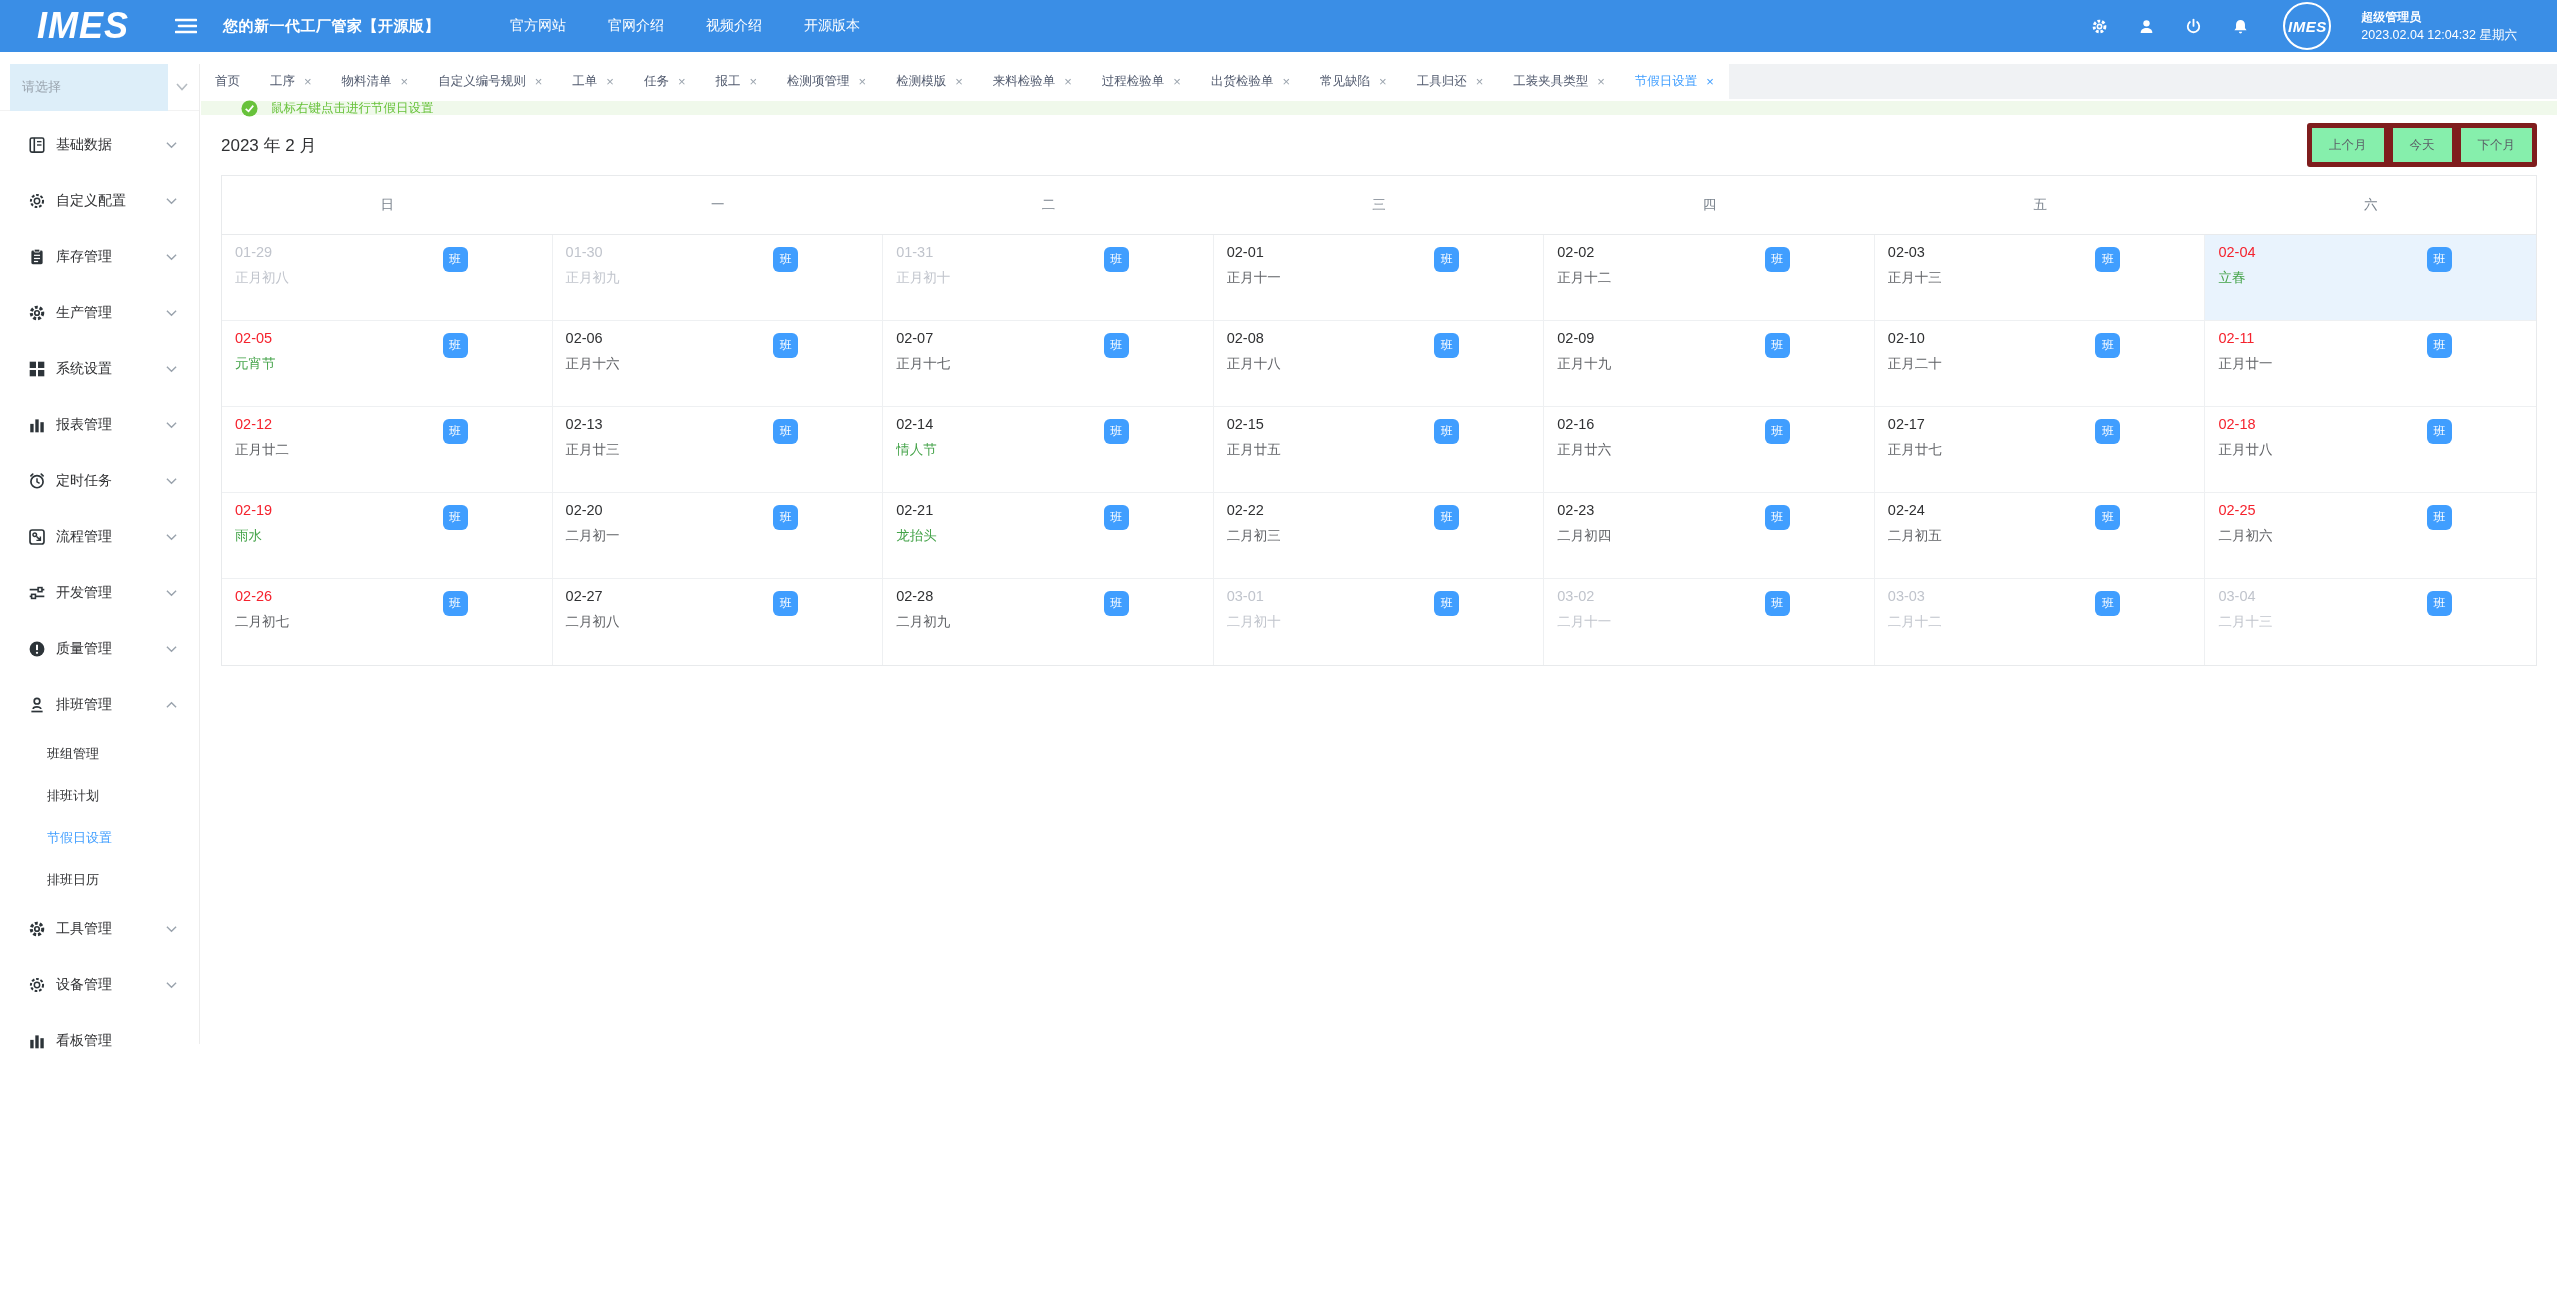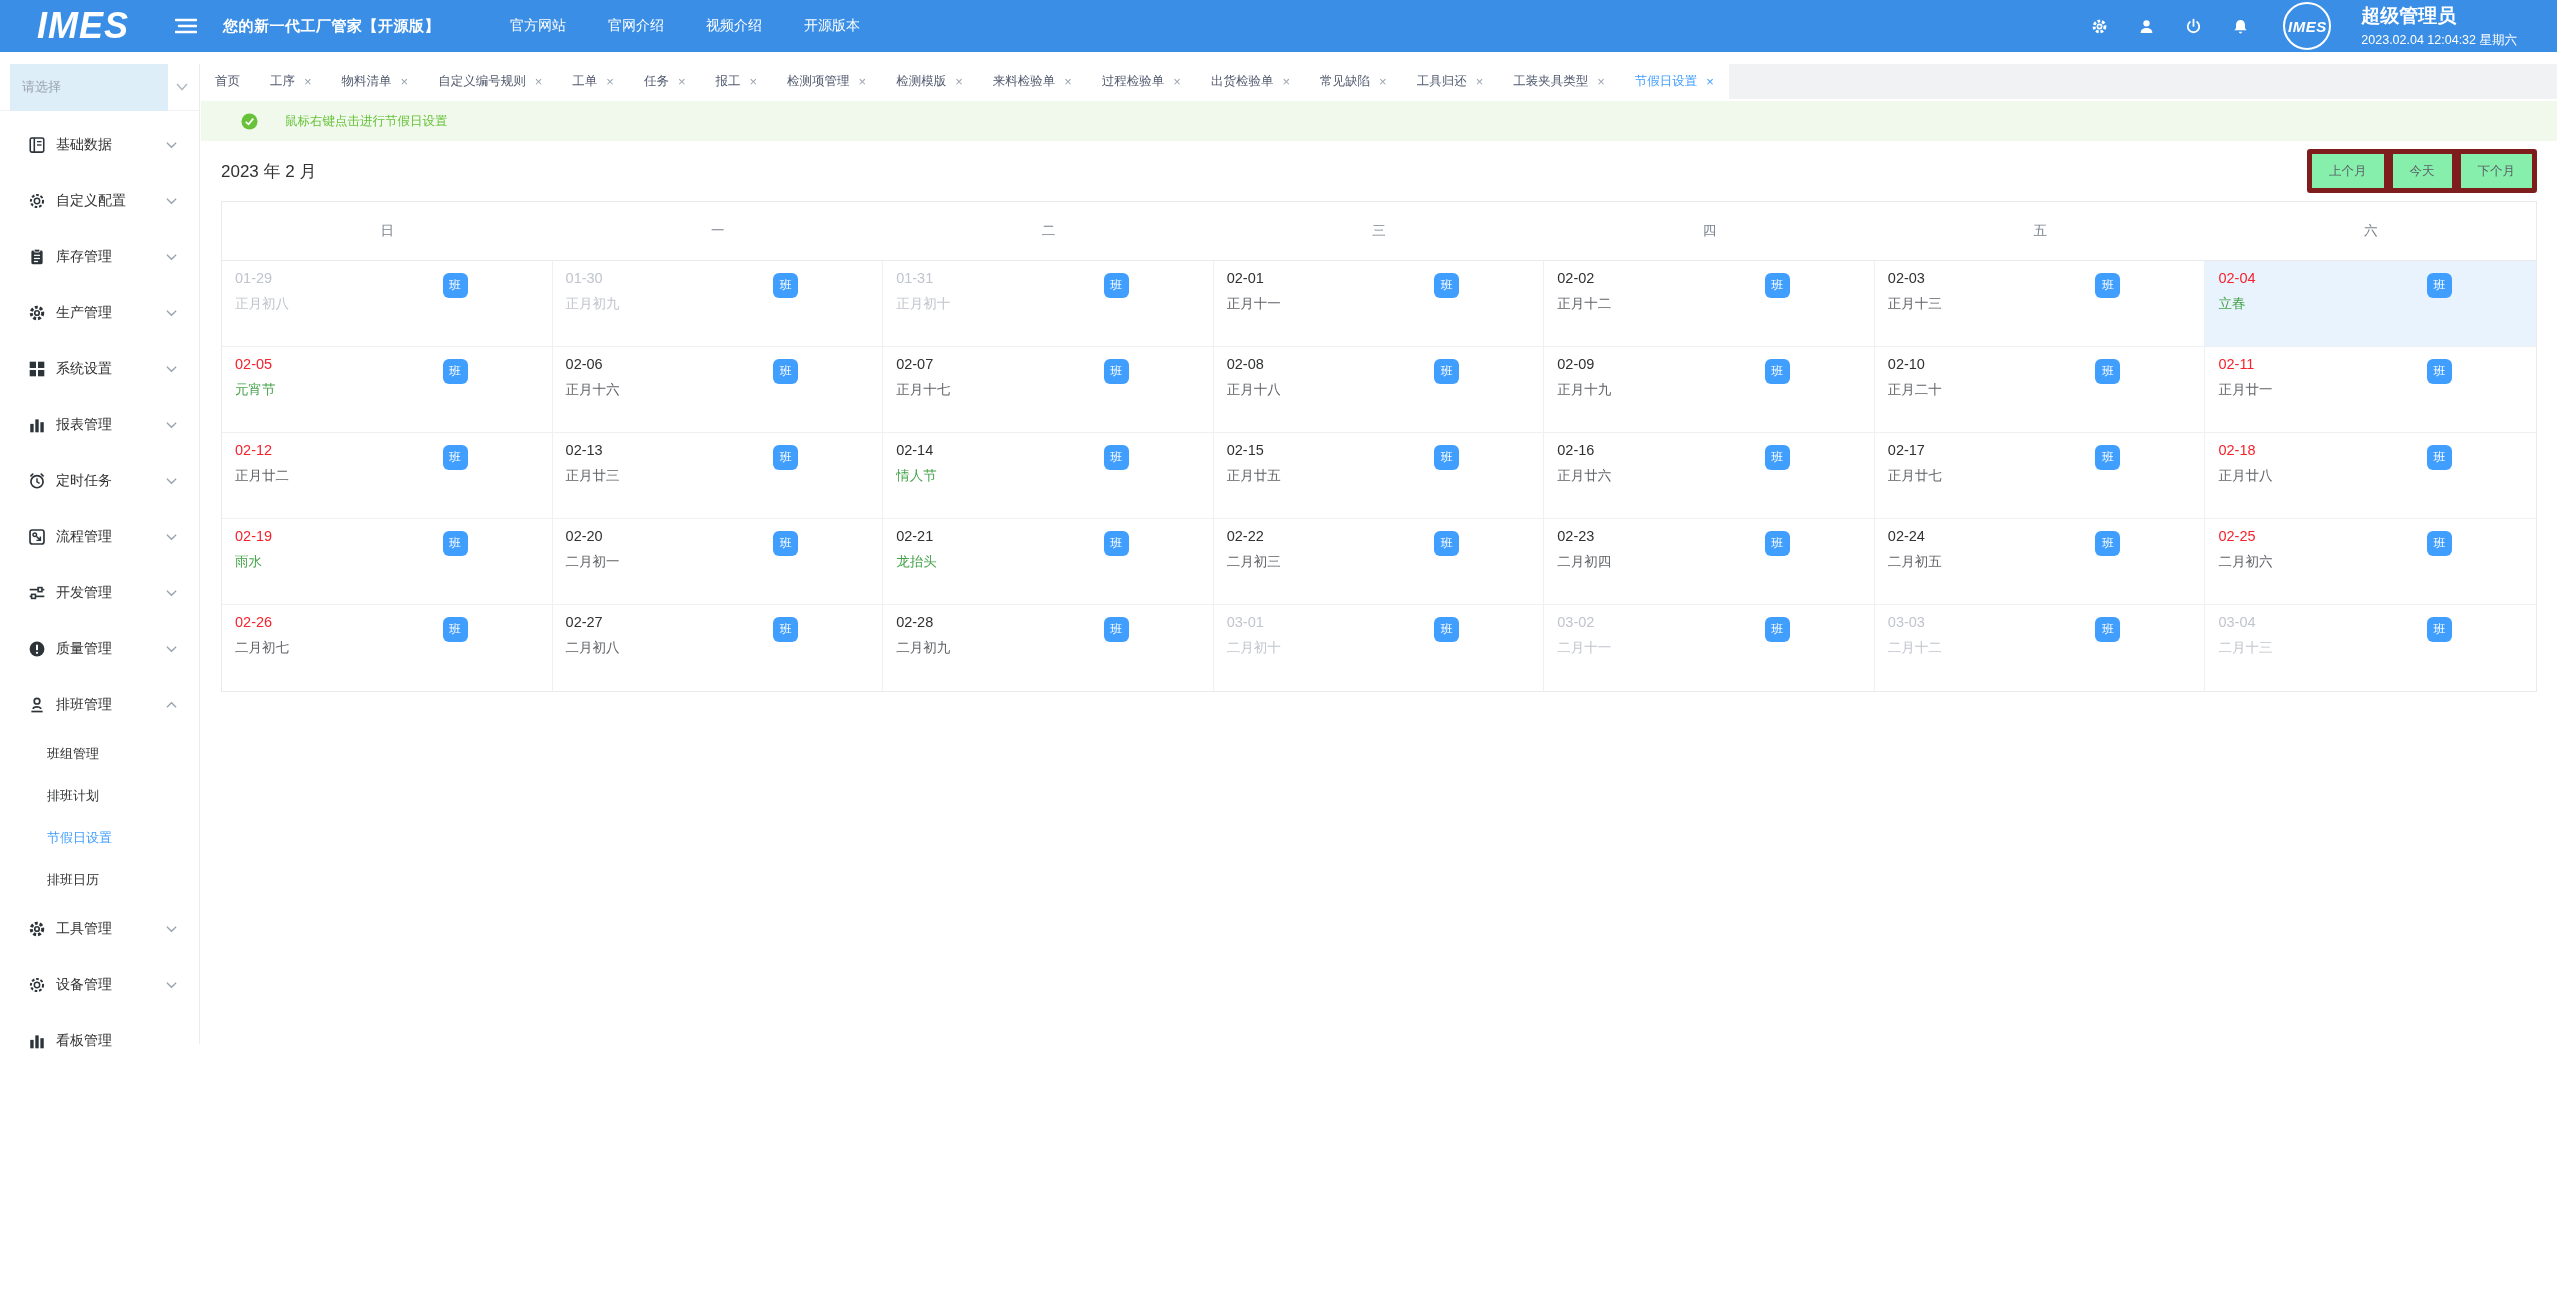--- a/index.html
+++ b/index.html
@@ -20,21 +20,21 @@
   .hamburger{margin-left:18px;width:22px;cursor:pointer;}
   .app-title{margin-left:26px;font-size:15px;font-weight:600;letter-spacing:.5px;}
   .hnav{display:flex;margin-left:70px;gap:42px;}
   .hnav a{color:#fff;font-size:14px;text-decoration:none;cursor:pointer;}
   .hright{margin-left:auto;display:flex;align-items:center;gap:30px;margin-right:40px;}
   .hicon{width:17px;height:17px;color:#fff;cursor:pointer;}
   .hlogo-circle{width:48px;height:48px;border:2px solid #fff;border-radius:50%;
     display:flex;align-items:center;justify-content:center;font-weight:bold;font-style:italic;
     font-size:15px;letter-spacing:.5px;margin-left:4px;}
   .huser{line-height:1.5;}
-  .huser .uname{font-size:19px;font-weight:bold;}
+  .huser .uname{font-size:12px;font-weight:bold;}
   .huser .udate{font-size:12.5px;}
 
   
   .tabbar{position:absolute;top:64px;left:200px;width:2357px;height:35px;background:#f0f2f4;
     display:flex;align-items:stretch;gap:0;padding-right:20px;}
   .tab{background:#fff;display:flex;align-items:center;gap:9px;padding:0 15px;
     font-size:12.5px;color:#515a6e;cursor:pointer;white-space:nowrap;}
   .tab .x{color:#9aa3ad;font-size:13px;line-height:1;cursor:pointer;}
   .tab.active{color:var(--accent);}
   .tab.active .x{color:var(--accent);}
@@ -51,22 +51,22 @@
   .mi{height:56px;display:flex;align-items:center;cursor:pointer;position:relative;}
   .mi .ic{width:18px;height:18px;margin-left:28px;color:#2d3439;flex:none;}
   .mi .lb{margin-left:10px;font-size:14px;color:var(--text);}
   .mi .chev{position:absolute;right:22px;color:#9aa3ad;}
   .submenu .si{height:42px;display:flex;align-items:center;padding-left:47px;
     font-size:13px;color:var(--text);cursor:pointer;}
   .submenu .si.active{color:var(--accent);}
 
   
   .content{position:absolute;top:99px;left:201px;width:2356px;height:1197px;background:#fff;}
-  .alert{margin-top:2px;height:40px;background:var(--alert-bg);display:flex;align-items:center;
-    padding-left:40px;gap:27px;color:var(--alert-green);font-size:12.5px;}
+  .alert{margin-top:2px;height:14px;background:var(--alert-bg);display:flex;align-items:center;
+    padding-left:40px;gap:13px;color:var(--alert-green);font-size:12.5px;}
   .alert .ck{width:17px;height:17px;flex:none;color:var(--alert-green);}
 
   .cal-head{height:61px;margin:0 20px;border-bottom:1px solid var(--border);
     display:flex;align-items:center;}
   .cal-title{font-size:17px;color:var(--text);}
   .btn-group{margin-left:auto;display:flex;}
   .btn{height:30px;padding:17px 17px;background:#86efac;border:5px solid #7f1d1d;color:#5a5e66;
     font-size:12.5px;cursor:pointer;margin-left:-1px;display:flex;align-items:center;}
   .btn:first-child{border-radius:3px 0 0 3px;margin-left:0;}
   .btn:last-child{border-radius:0 3px 3px 0;}

